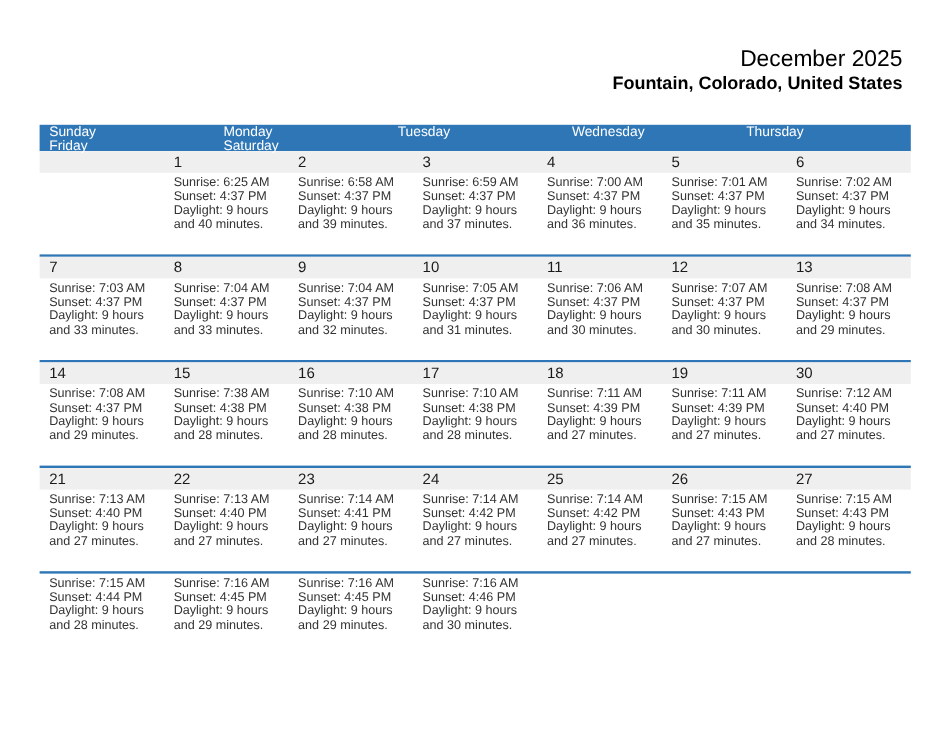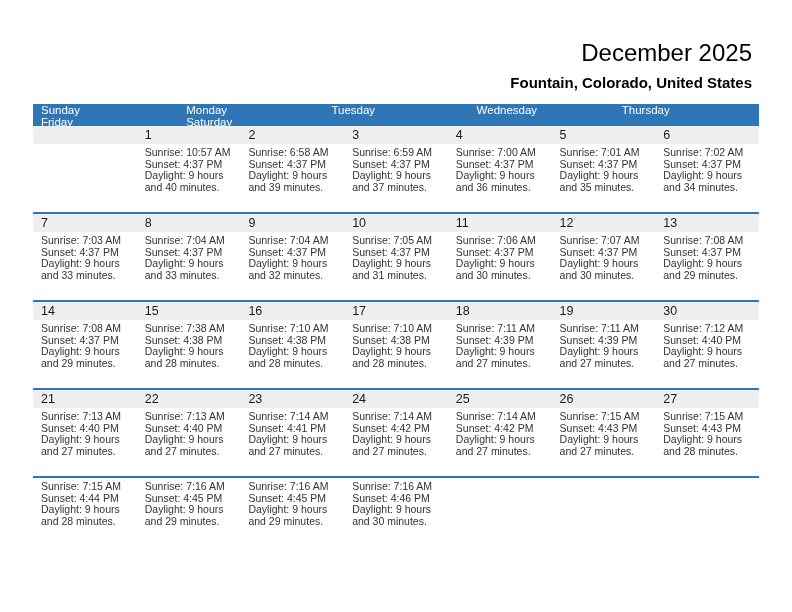--- a/index.html
+++ b/index.html
@@ -27,22 +27,22 @@
   .logo-general{
     font-size:21px;font-weight:400;color:#231F20;letter-spacing:-0.5px;
   }
   .logo-tri{display:block;margin-left:2px;margin-top:1px;}
   .logo-blue{
     text-align:right;font-size:21px;font-weight:400;letter-spacing:-0.5px;
     color:var(--logo-blue-text,#2189CB);margin-top:-4px;
   }
   
   .titles{text-align:right;}
-  .title{font-size:24px;font-weight:400;color:#000;line-height:1.1;}
-  .subtitle{font-size:15px;font-weight:700;color:#000;margin-top:8px;}
+  .title{font-size:19px;font-weight:400;color:#000;line-height:1.1;}
+  .subtitle{font-size:15px;font-weight:700;color:#000;}
   
   .calendar{margin:0 33px;width:726px;}
   .dow-row{
     display:grid;grid-template-columns:repeat(5,1fr);
     background:var(--header-bar,#2E76B5);height:22px;align-items:center;
   }
   .dow-cell{color:#fff;font-size:11.5px;font-weight:400;padding-left:8px;}
   .week{background:#fff;}
   .week + .week{border-top:2px solid var(--week-divider,#2E76B5);}
   .numband{
@@ -84,21 +84,21 @@
             <div class="numcell">1</div>
             <div class="numcell">2</div>
             <div class="numcell">3</div>
             <div class="numcell">4</div>
             <div class="numcell">5</div>
             <div class="numcell">6</div>
           </div>
           <div class="weekbody">
             <div class="daycell"></div>
             <div class="daycell">
-              <div class="dayline">Sunrise: 10:57 AM</div>
+              <div class="dayline">Sunrise: 6:25 AM</div>
               <div class="dayline">Sunset: 4:37 PM</div>
               <div class="dayline">Daylight: 9 hours</div>
               <div class="dayline">and 40 minutes.</div>
             </div>
             <div class="daycell">
               <div class="dayline">Sunrise: 6:58 AM</div>
               <div class="dayline">Sunset: 4:37 PM</div>
               <div class="dayline">Daylight: 9 hours</div>
               <div class="dayline">and 39 minutes.</div>
             </div>

